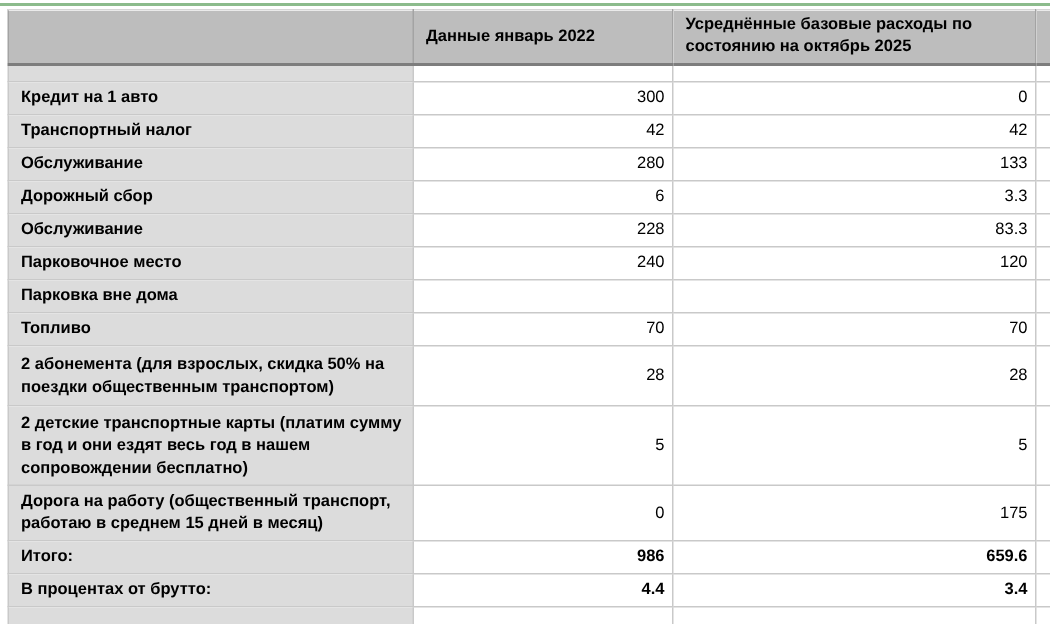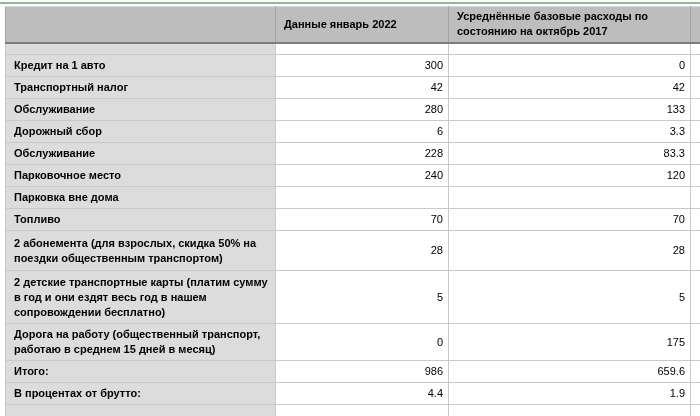--- a/index.html
+++ b/index.html
@@ -69,41 +69,41 @@
     margin-top: 28px;
   }
   td.filler-cell { background: #ffffff; border-color: #dedede; }
   th.filler-head { }
   tr.spacer-row { height: 12px; }
   tr.row-single { height: 22px; }
   tr.row-h40 { height: 40px; }
   tr.row-h53 { height: 53px; }
   tr.row-h37 { height: 37px; }
   tr.total-row { height: 22px; }
-  tr.total-row td.value-cell { font-weight: normal; }
+  tr.total-row td.value-cell { font-weight: bold; }
   tr.partial-row { height: 20px; }
   tr.partial-row td { border-bottom: none; }
 </style>
 </head>
 <body>
 
 <div class="accent-line"></div>
 
 <table class="sheet">
   <colgroup>
     <col style="width:270px">
     <col style="width:173px">
     <col style="width:242px">
     <col style="width:12px">
   </colgroup>
   <tbody>
       <tr class="header-row">
     <th></th>
     <th>Данные январь 2022</th>
-    <th>Усреднённые базовые расходы по состоянию на октябрь 2017</th>
+    <th>Усреднённые базовые расходы по состоянию на октябрь 2025</th>
     <th class="filler-head"></th>
   </tr>
   <tr class="spacer-row">
     <td class="label-cell"></td>
     <td class="value-cell"></td>
     <td class="value-cell"></td>
     <td class="filler-cell"></td>
   </tr>
   <tr class="row-single">
     <td class="label-cell">Кредит на 1 авто</td>
@@ -173,21 +173,21 @@
   </tr>
   <tr class="total-row">
     <td class="label-cell">Итого:</td>
     <td class="value-cell">986</td>
     <td class="value-cell">659.6</td>
     <td class="filler-cell"></td>
   </tr>
   <tr class="total-row">
     <td class="label-cell">В процентах от брутто:</td>
     <td class="value-cell">4.4</td>
-    <td class="value-cell">1.9</td>
+    <td class="value-cell">3.4</td>
     <td class="filler-cell"></td>
   </tr>
   <tr class="partial-row">
     <td class="label-cell"></td>
     <td class="value-cell"></td>
     <td class="value-cell"></td>
     <td class="filler-cell"></td>
   </tr>
 </tbody>
   </table>

